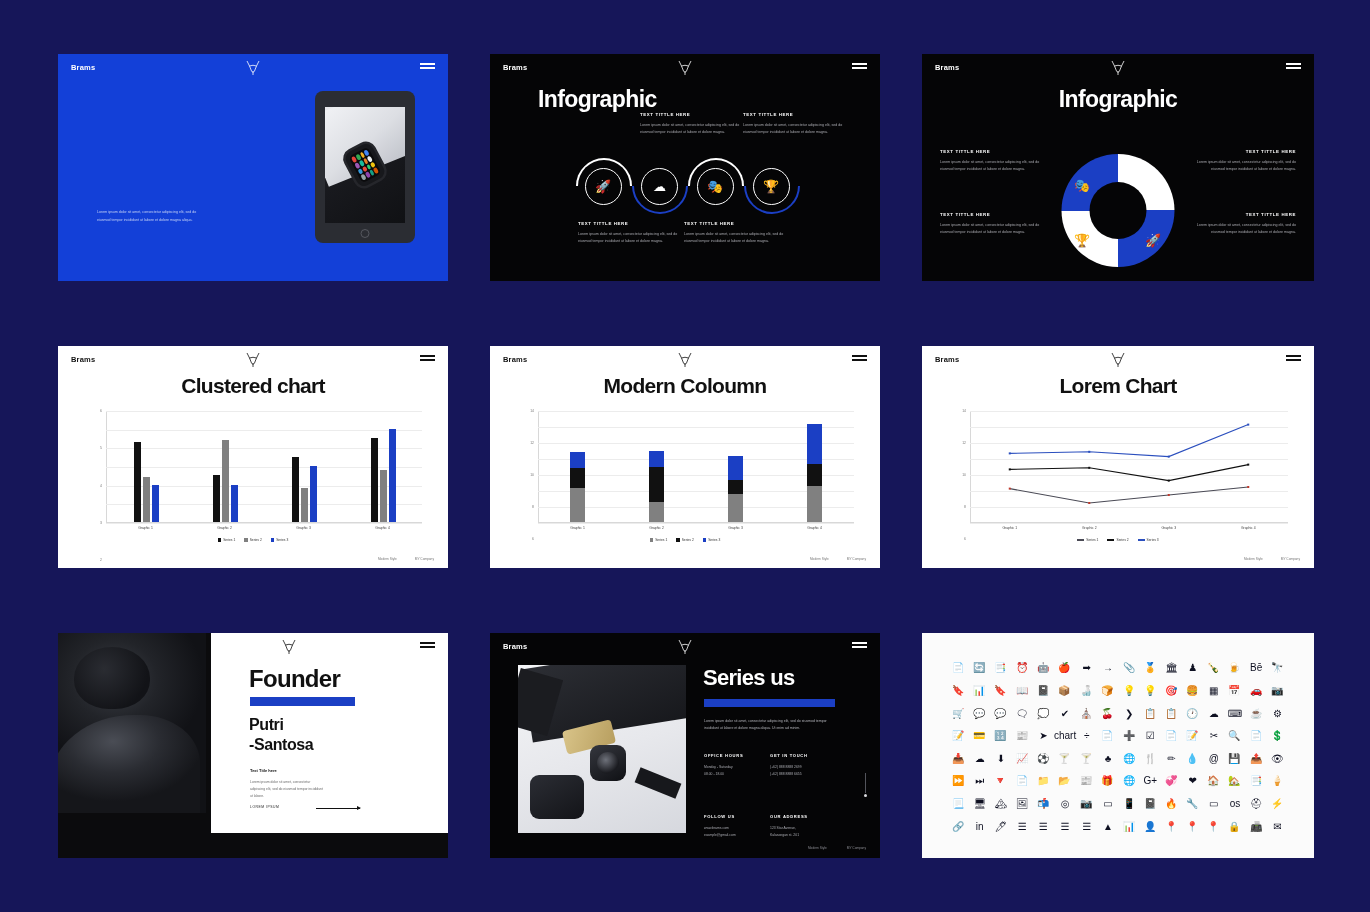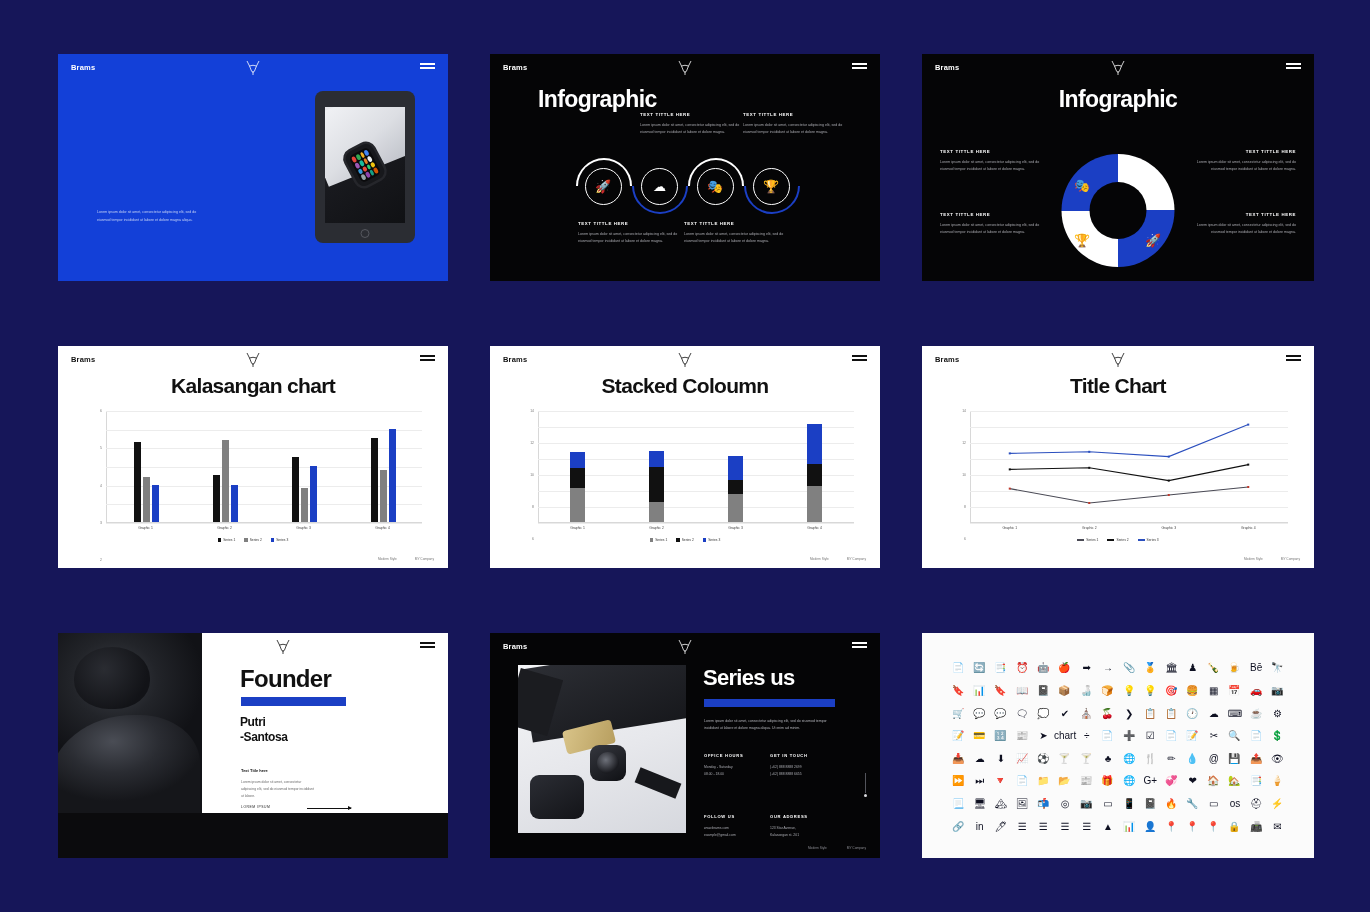--- a/index.html
+++ b/index.html
@@ -216,26 +216,26 @@
     position: absolute; left: 16px; top: 14px; width: 76px; height: 62px;
     border-radius: 50% 50% 46% 46%;
     background: radial-gradient(circle at 40% 36%, #2a2c32 0%, #121317 72%);
   }
   .photo .shoulder {
     position: absolute; left: -8px; top: 82px; width: 150px; height: 120px;
     border-radius: 56% 40% 0 0;
     background: radial-gradient(ellipse 60% 50% at 42% 22%, #4a4d55 0%, #2a2c32 52%, #15161a 100%);
   }
   .f-panel {
-    position: absolute; left: 144px; top: 0; right: 0; height: 180px; background: #fff; color: #111; padding-left: 34px;
+    position: absolute; left: 153px; top: 0; right: 0; height: 200px; background: #fff; color: #111; padding-left: 34px;
   }
   .f-panel .logo svg { stroke: #111; }
   .f-ttl { position: absolute; left: 38px; top: 32px; font-size: 24px; font-weight: 700; letter-spacing: -.7px; }
   .f-bar { position: absolute; left: 39px; top: 64px; width: 105px; height: 9px; background: #1b3fc4; }
-  .f-name { position: absolute; left: 38px; top: 82px; font-size: 12px; font-weight: 700; line-height: 1.22; letter-spacing: -.4px; }
+  .f-name { position: absolute; left: 38px; top: 82px; font-size: 16px; font-weight: 700; line-height: 1.22; letter-spacing: -.4px; }
   .f-sub { position: absolute; left: 39px; top: 135px; font-size: 4px; font-weight: bold; }
   .f-body { position: absolute; left: 39px; top: 146px; width: 74px; font-size: 3.4px; line-height: 2; color: #6b6b6b; }
   .f-cta { position: absolute; left: 39px; top: 172px; font-size: 3.4px; letter-spacing: .5px; color: #222; }
   .f-arrow { position: absolute; left: 105px; top: 175px; width: 44px; height: 1px; background: #111; }
   .f-arrow::after { content:""; position:absolute; right:-1px; top:-1.6px; border-left:4px solid #111; border-top:2px solid transparent; border-bottom:2px solid transparent; }
   .f-foot { position: absolute; left: 0; right: 0; bottom: 0; height: 47px; color: #fff; }
   .f-page { position: absolute; left: 30px; top: 14px; font-size: 11px; font-weight: 700; }
   .f-line { position: absolute; left: 66px; right: 100px; top: 22px; height: 1px; background: #6b6d78; }
   .f-note { position: absolute; right: 16px; top: 12px; text-align: right; font-size: 3.2px; line-height: 2.1; color: #b6b7bd; }
 
@@ -441,21 +441,21 @@
           <path d="M2 2 L4.5 7 M14 2 L11.5 7"></path>
           <path d="M4.5 7 Q8 5.5 11.5 7 L9.5 12 Q8 15 6.5 12 Z"></path>
           <path d="M8 12 L8 16"></path>
         </svg>
       </div>
       <div class="burger">
           <i></i>
           <i></i>
         </div>
     </div>
-    <div class="chart-ttl">Kalasangan chart</div>
+    <div class="chart-ttl">Clustered chart</div>
     <div class="plot" id="plot-cluster">
       <div class="axis-y"></div>
       <div class="axis-x"></div>
     <div class="grid-l" style="top: 112px;"></div>
         <div class="grid-l" style="top: 93.3333px;"></div>
         <div class="grid-l" style="top: 74.6667px;">
           <div class="ytick" style="top: 74.6667px;">2</div>
         </div>
         <div class="grid-l" style="top: 56px;">
           <div class="ytick" style="top: 56px;">3</div>
@@ -524,21 +524,21 @@
           <path d="M2 2 L4.5 7 M14 2 L11.5 7"></path>
           <path d="M4.5 7 Q8 5.5 11.5 7 L9.5 12 Q8 15 6.5 12 Z"></path>
           <path d="M8 12 L8 16"></path>
         </svg>
       </div>
       <div class="burger">
           <i></i>
           <i></i>
         </div>
     </div>
-    <div class="chart-ttl">Stacked Coloumn</div>
+    <div class="chart-ttl">Modern Coloumn</div>
     <div class="plot" id="plot-stack">
       <div class="axis-y"></div>
       <div class="axis-x"></div>
     <div class="grid-l" style="top: 112px;"></div>
         <div class="grid-l" style="top: 96px;"></div>
         <div class="grid-l" style="top: 80px;"></div>
         <div class="grid-l" style="top: 64px;">
           <div class="ytick" style="top: 64px;">6</div>
         </div>
         <div class="grid-l" style="top: 48px;">
@@ -608,21 +608,21 @@
           <path d="M2 2 L4.5 7 M14 2 L11.5 7"></path>
           <path d="M4.5 7 Q8 5.5 11.5 7 L9.5 12 Q8 15 6.5 12 Z"></path>
           <path d="M8 12 L8 16"></path>
         </svg>
       </div>
       <div class="burger">
           <i></i>
           <i></i>
         </div>
     </div>
-    <div class="chart-ttl">Title Chart</div>
+    <div class="chart-ttl">Lorem Chart</div>
     <div class="plot" id="plot-line">
       <div class="axis-y"></div>
       <div class="axis-x"></div>
     <div class="grid-l" style="top: 112px;"></div>
         <div class="grid-l" style="top: 96px;"></div>
         <div class="grid-l" style="top: 80px;"></div>
         <div class="grid-l" style="top: 64px;">
           <div class="ytick" style="top: 64px;">6</div>
         </div>
         <div class="grid-l" style="top: 48px;">

